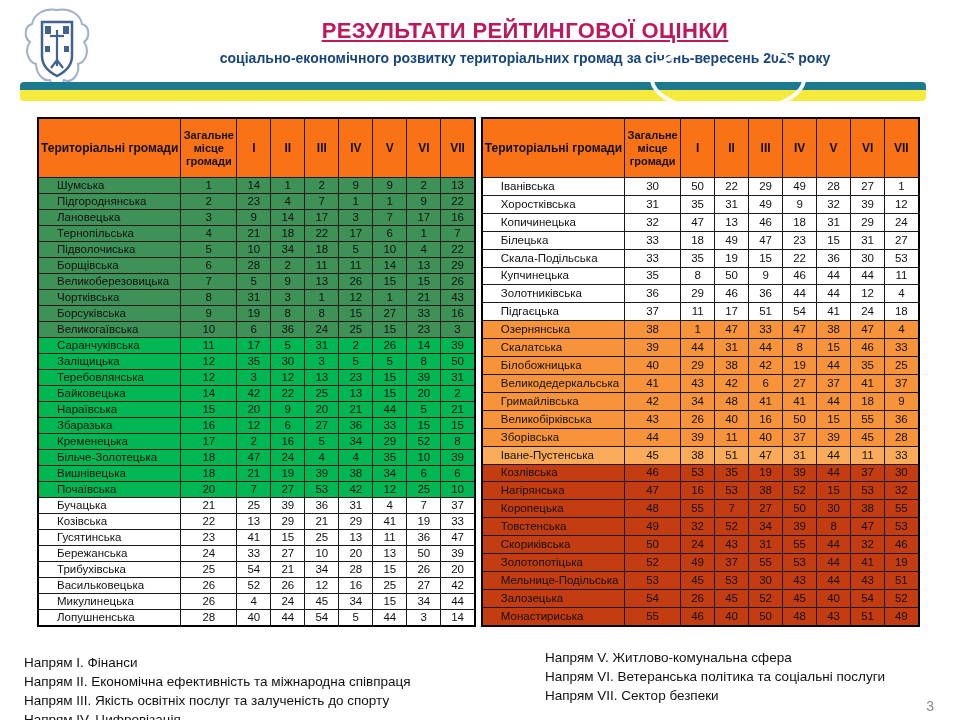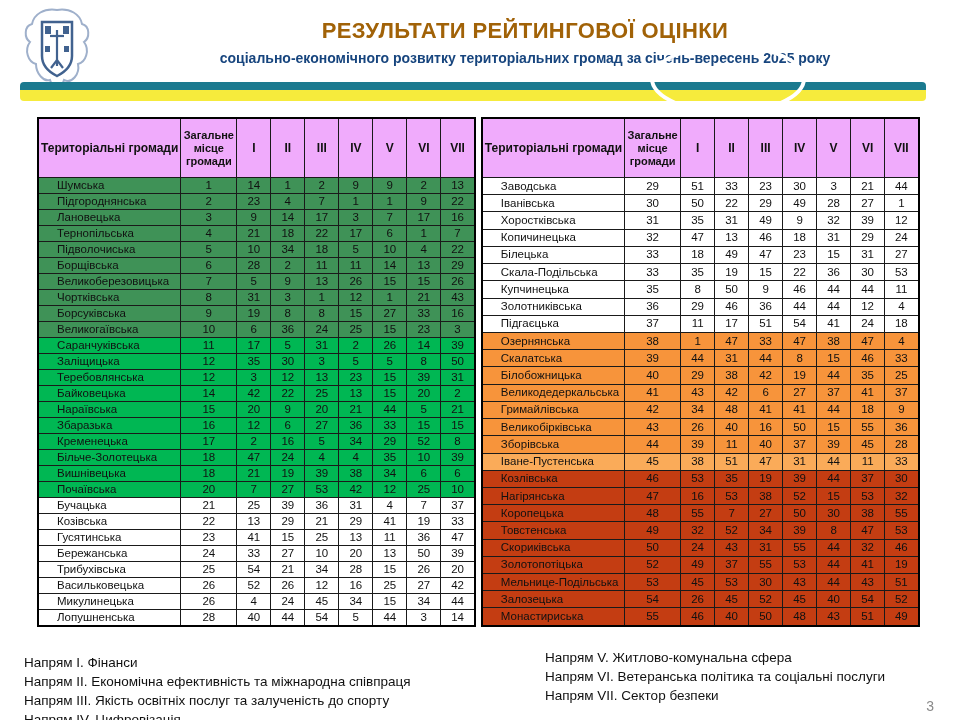--- a/index.html
+++ b/index.html
@@ -2,35 +2,35 @@
 <html><head>
 <meta charset="utf-8">
 <style>
   html,body{margin:0;padding:0;background:#e8e8e8;}
   .slide{position:relative;width:960px;height:720px;background:#ffffff;overflow:hidden;
          font-family:"Liberation Sans",sans-serif;color:#111;}
 
   
   .logo{position:absolute;left:20px;top:6px;width:74px;height:88px;}
   .title{position:absolute;left:110px;right:20px;top:18px;text-align:center;
-         color:#a16207;font-weight:bold;font-size:22px;letter-spacing:.4px;}
+         color:#be185d;font-weight:bold;font-size:22px;letter-spacing:.4px;text-decoration:underline;}
   .subtitle{position:absolute;left:100px;right:10px;top:50px;text-align:center;
          color:#17457E;font-weight:bold;font-size:14px;}
   .stripe-teal{position:absolute;left:20px;width:906px;top:82px;height:8px;
          background:#1B7A8F;border-radius:4px 4px 0 0;}
   .stripe-yellow{position:absolute;left:20px;width:906px;top:90px;height:11px;
          background:#F6EB3C;border-radius:0 0 4px 4px;}
   .oval-annotation{position:absolute;left:650px;top:44px;width:148px;height:62px;
          border:4px solid #ffffff;border-radius:50%;z-index:3;}
 
   
   .tables{position:absolute;top:117px;left:37px;display:flex;gap:5px;}
   table{border-collapse:collapse;table-layout:fixed;border:2px solid #000;}
   th,td{border:1px solid #1a1a1a;overflow:hidden;white-space:nowrap;padding:0 2px;}
-  th{font-weight:bold;text-align:center;background:#f0abfc;font-size:12px;height:58px;}
+  th{font-weight:bold;text-align:center;background:#f97316;font-size:12px;height:58px;}
   th.place-h{font-size:11px;white-space:normal;line-height:13px;}
   th.name-h{font-size:12px;margin-left:20px;}
   td{height:15px;font-size:11.5px;line-height:15px;}
   td.name{text-align:left;padding-left:18px;}
   td.num{text-align:center;}
   .t-gdark  td{background:var(--c-gdark);}
   .t-green  td{background:var(--c-green);}
   .t-white  td{background:#ffffff;}
   .t-orange td{background:var(--c-orange);}
   .t-olight td{background:var(--c-olight);}
@@ -431,31 +431,20 @@
           <th>II</th>
           <th>III</th>
           <th>IV</th>
           <th>V</th>
           <th>VI</th>
           <th>VII</th>
         </tr>
       </thead>
       <tbody>
           <tr class="t-white">
-            <td class="name">Заводська</td>
-            <td class="num">29</td>
-            <td class="num">51</td>
-            <td class="num">33</td>
-            <td class="num">23</td>
-            <td class="num">30</td>
-            <td class="num">3</td>
-            <td class="num">21</td>
-            <td class="num">44</td>
-          </tr>
-          <tr class="t-white">
             <td class="name">Іванівська</td>
             <td class="num">30</td>
             <td class="num">50</td>
             <td class="num">22</td>
             <td class="num">29</td>
             <td class="num">49</td>
             <td class="num">28</td>
             <td class="num">27</td>
             <td class="num">1</td>
           </tr>

